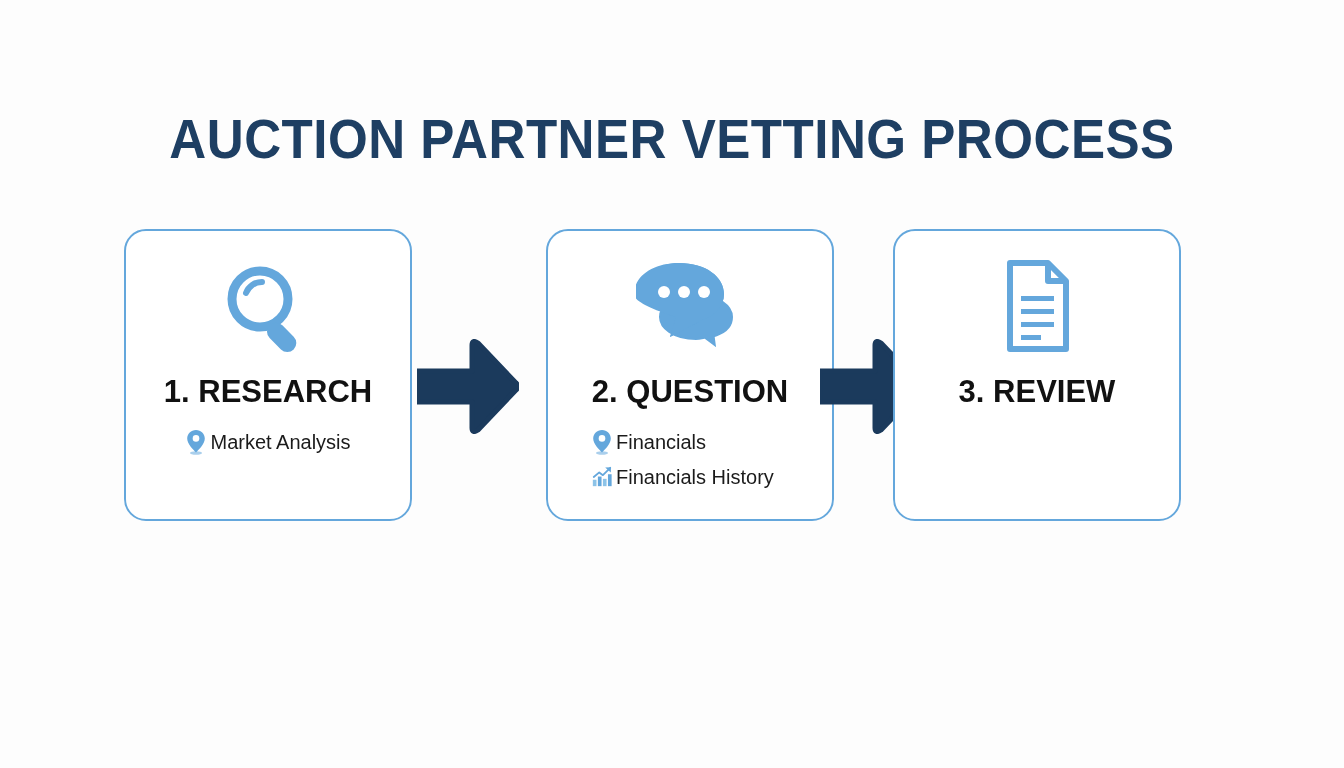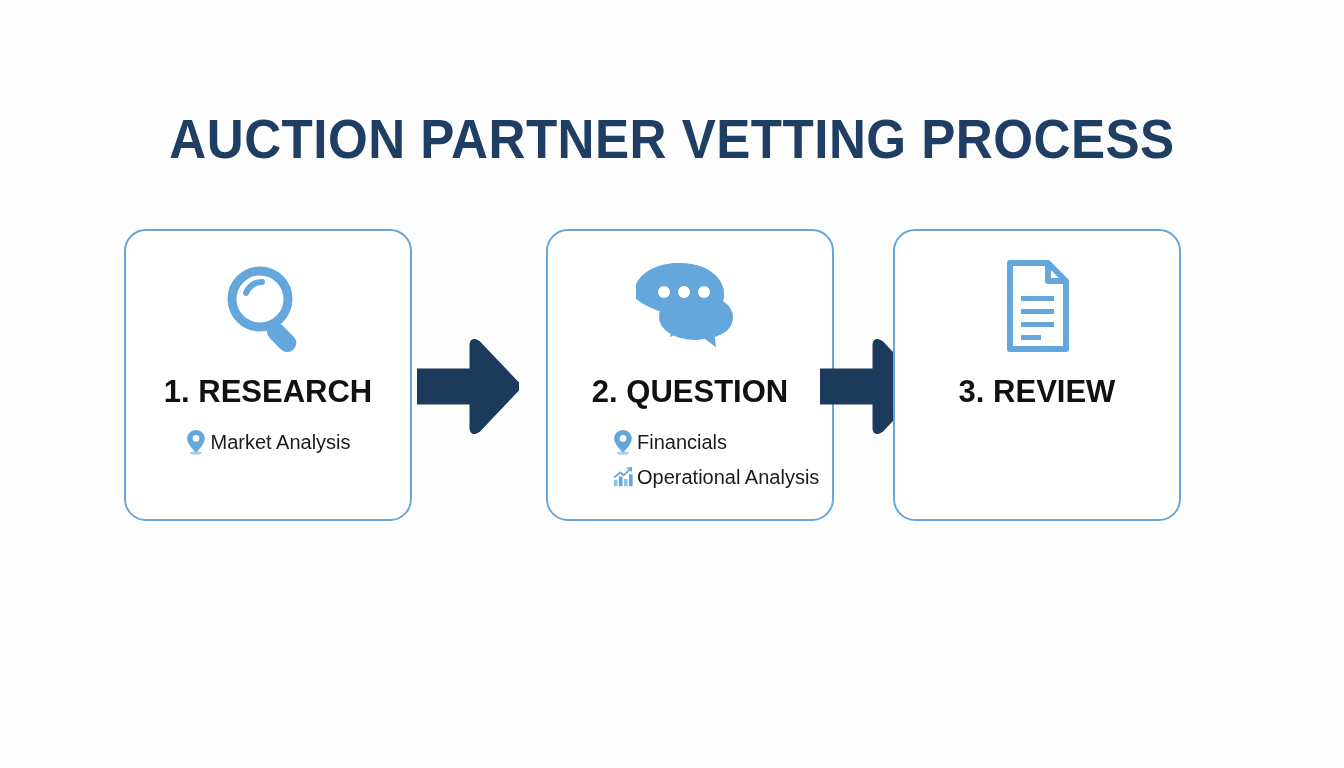--- a/index.html
+++ b/index.html
@@ -97,21 +97,21 @@
     position: absolute;
     top: 193px;
     left: 0;
     width: 100%;
     display: flex;
     flex-direction: column;
     align-items: center;
   }
   .sub-list.left-align {
     align-items: flex-start;
-    padding-left: 64px;
+    padding-left: 43px;
     box-sizing: border-box;
   }
   .sub-item {
     display: flex;
     align-items: center;
     height: 35px;
     gap: 3px;
   }
   .sub-item-label {
     font-family: "Liberation Sans", sans-serif;
@@ -210,21 +210,21 @@
           </div>
           <div class="sub-item">
             <svg class="sub-icon" viewBox="0 0 24 24" aria-hidden="true">
               <rect x="2" y="15" width="4" height="7" fill="#8cc3e8"></rect>
               <rect x="7.5" y="11.5" width="4" height="10.5" fill="#64a7dc"></rect>
               <rect x="13" y="14" width="4" height="8" fill="#8cc3e8"></rect>
               <rect x="18.5" y="9" width="4" height="13" fill="#64a7dc"></rect>
               <path d="M3 12 L9 7 L13 10 L21 2" fill="none" stroke="#64a7dc" stroke-width="2" stroke-linecap="round" stroke-linejoin="round"></path>
               <path d="M15.5 1.6 L21.8 1.4 L21.6 7.2 Z" fill="#64a7dc"></path>
             </svg>
-            <span class="sub-item-label">Operational Analysis</span>
+            <span class="sub-item-label">Financials History</span>
           </div>
         </div>
       </div>
     </div>
 
     <div class="flow-arrow arrow-2">
       <svg width="102" height="95" viewBox="0 0 102 95" aria-hidden="true">
         <path d="M0 32 L55 32 L55 6 Q55 0 61 4 L99 44 Q103 47.5 99 51
                  L61 91 Q55 95 55 89 L55 63 L0 63 Z" fill="#1b3a5c" stroke="#1b3a5c" stroke-width="5" stroke-linejoin="round"></path>
       </svg>

